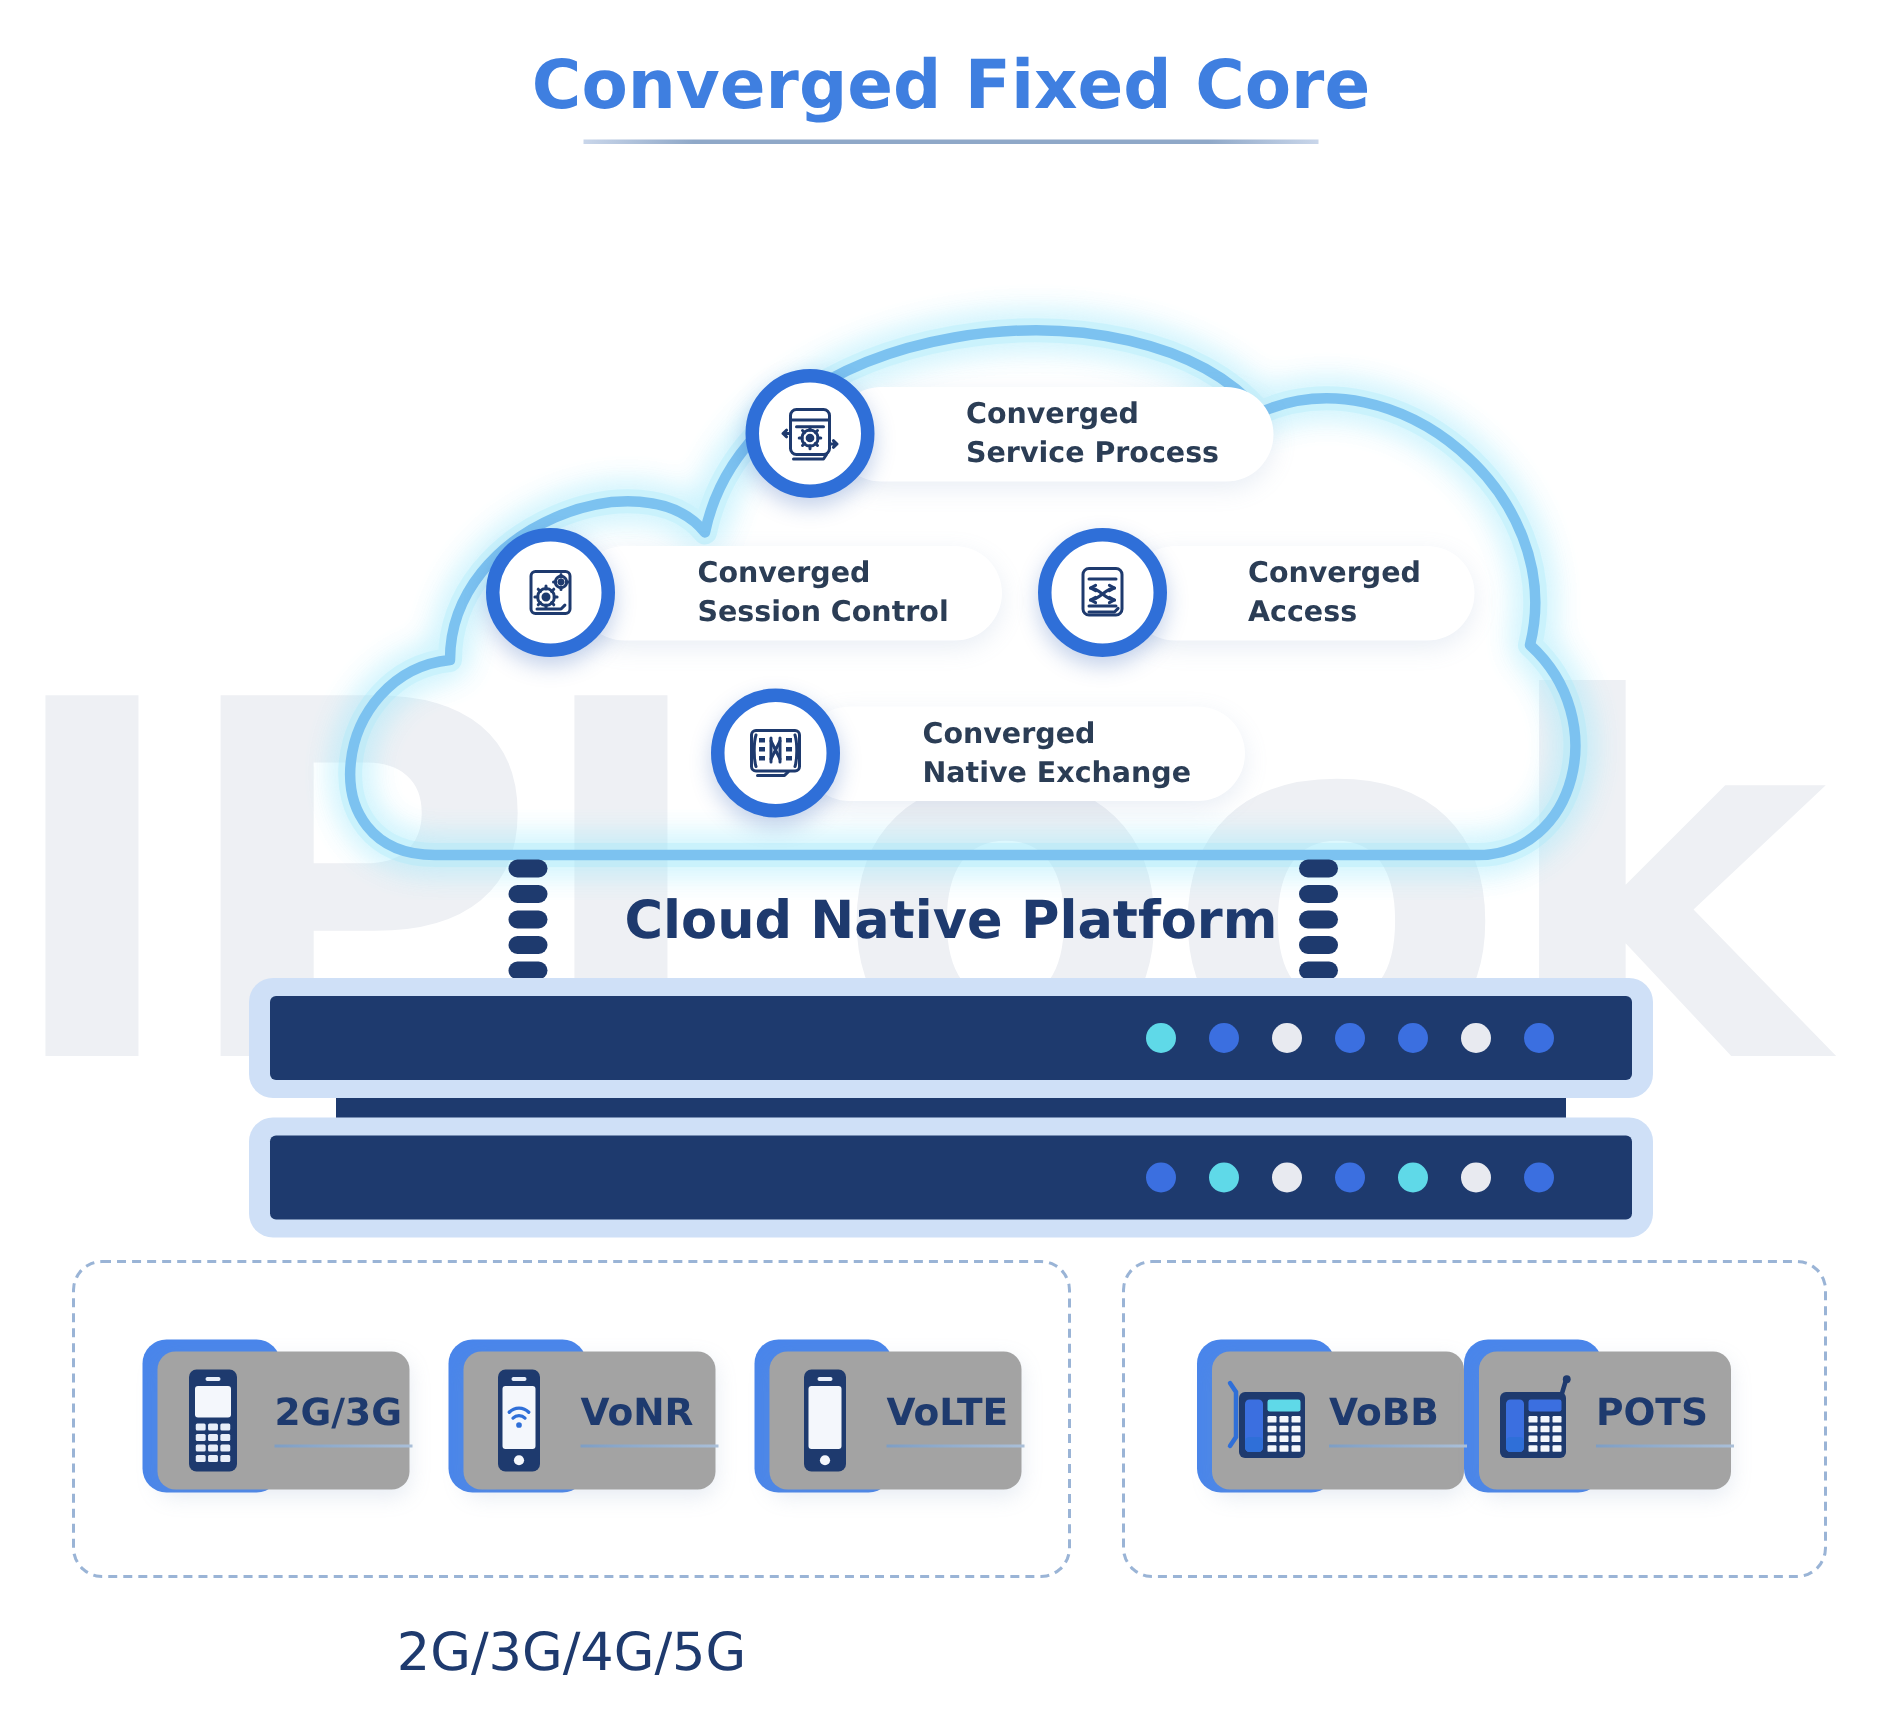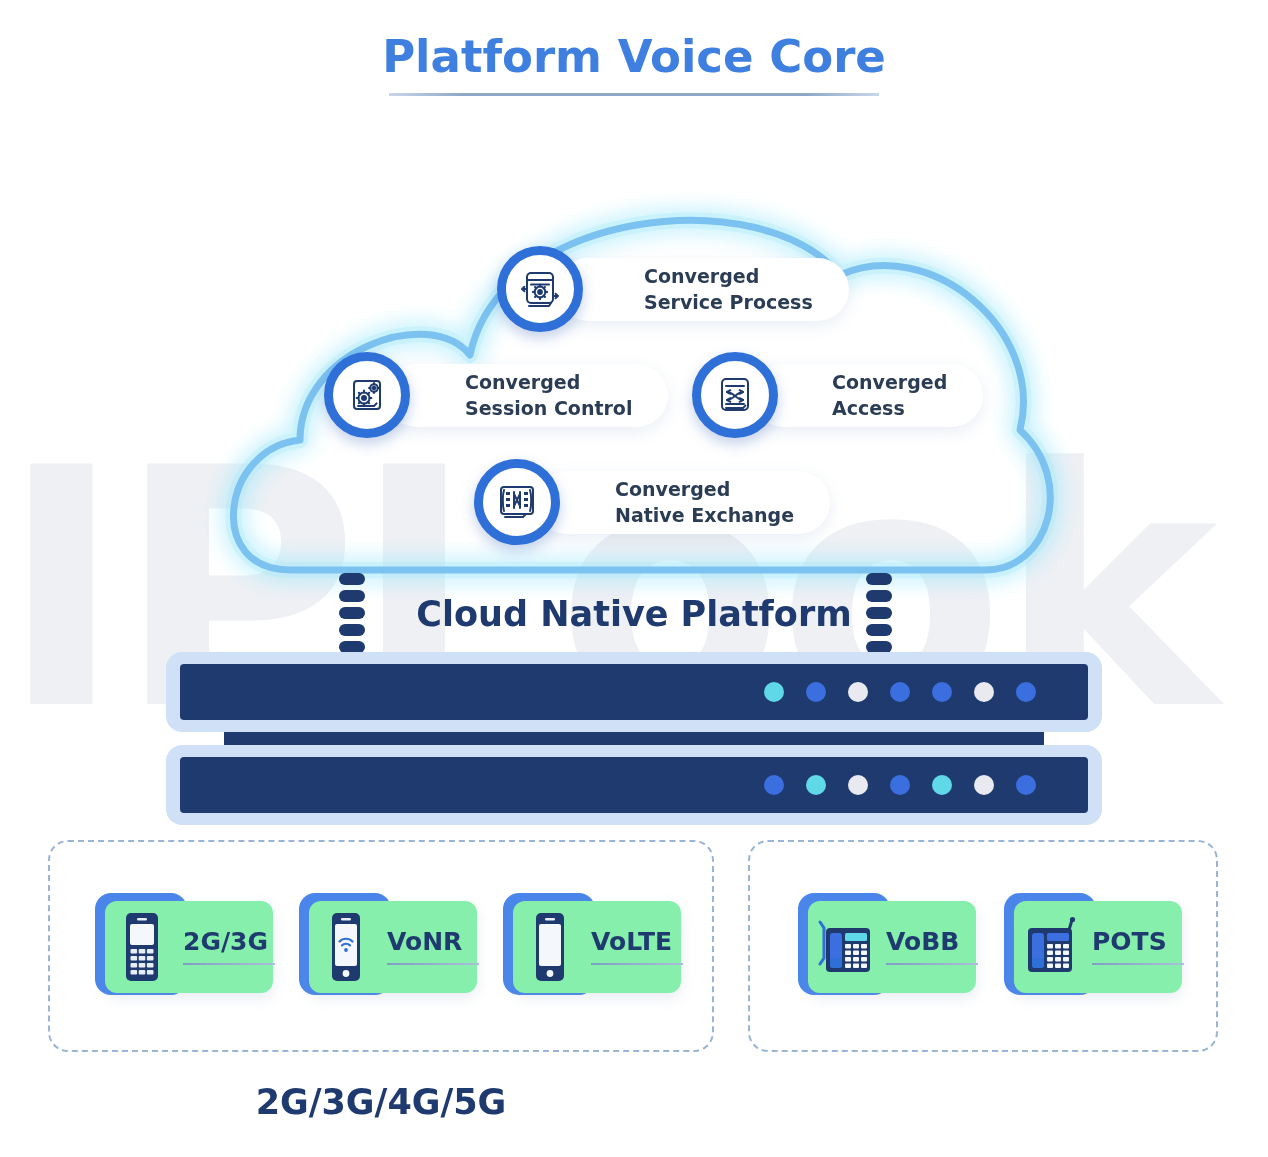--- a/index.html
+++ b/index.html
@@ -138,33 +138,33 @@
     box-sizing:border-box;
     z-index:3;
   }
   #group-mobile{left:48px;top:840px;width:666px;height:212px;}
   #group-fixed{left:748px;top:840px;width:470px;height:212px;}
 
   .devices{
     position:absolute;display:flex;align-items:center;
   }
   #devices-mobile{left:95px;top:898px;gap:26px;}
-  #devices-fixed{left:798px;top:898px;gap:28px;}
+  #devices-fixed{left:798px;top:898px;}
 
   .device{position:relative;width:178px;height:100px;}
   .device .back{
     position:absolute;left:0;top:-5px;
     width:92px;height:102px;
     background:#4a86eb;
     border-radius:16px;
   }
   .device .card{
     position:absolute;left:10px;top:3px;
     width:168px;height:92px;
-    background:#86efac;
+    background:#a3a3a3;
     border-radius:12px;
     box-shadow:0 5px 14px rgba(120,150,190,.18);
     display:flex;align-items:center;
   }
   .device .dev-icon{
     width:74px;height:92px;
     display:flex;align-items:center;justify-content:center;
     flex:0 0 74px;
   }
   .device .dev-icon svg{display:block;}
@@ -181,35 +181,35 @@
     margin-top:9px;width:92px;height:2px;
     background:linear-gradient(90deg,#7e9ec4 0%, #aabfd8 100%);
   }
 
   
   .device .labelbox{position:relative;z-index:2;}
 
   .group-title{
     position:absolute;
     font-family:"DejaVu Sans", sans-serif;
-    font-weight:700;font-size:35px;color:#1e3a6e;
+    font-weight:400;font-size:35px;color:#1e3a6e;
     text-align:center;z-index:3;
   }
   #title-mobile{left:48px;top:1082px;width:666px;}
   #title-fixed{left:748px;top:1082px;width:470px;}
 </style>
 </head>
 <body>
 
 <div id="stage">
 
   <div class="watermark">IPLook</div>
 
   <div class="title-wrap">
-    <span class="title">Platform Voice Core</span>
+    <span class="title">Converged Fixed Core</span>
     <span class="title-underline"></span>
   </div>
 
   <div class="cloud-layer">
     <svg width="1268" height="500" viewBox="0 0 1268 500" xmlns="http://www.w3.org/2000/svg">
       <defs>
         <filter id="cloudglow" x="-20%" y="-20%" width="140%" height="140%">
           <feGaussianBlur stdDeviation="11" result="b"></feGaussianBlur>
           <feMerge>
             <feMergeNode in="b"></feMergeNode>

